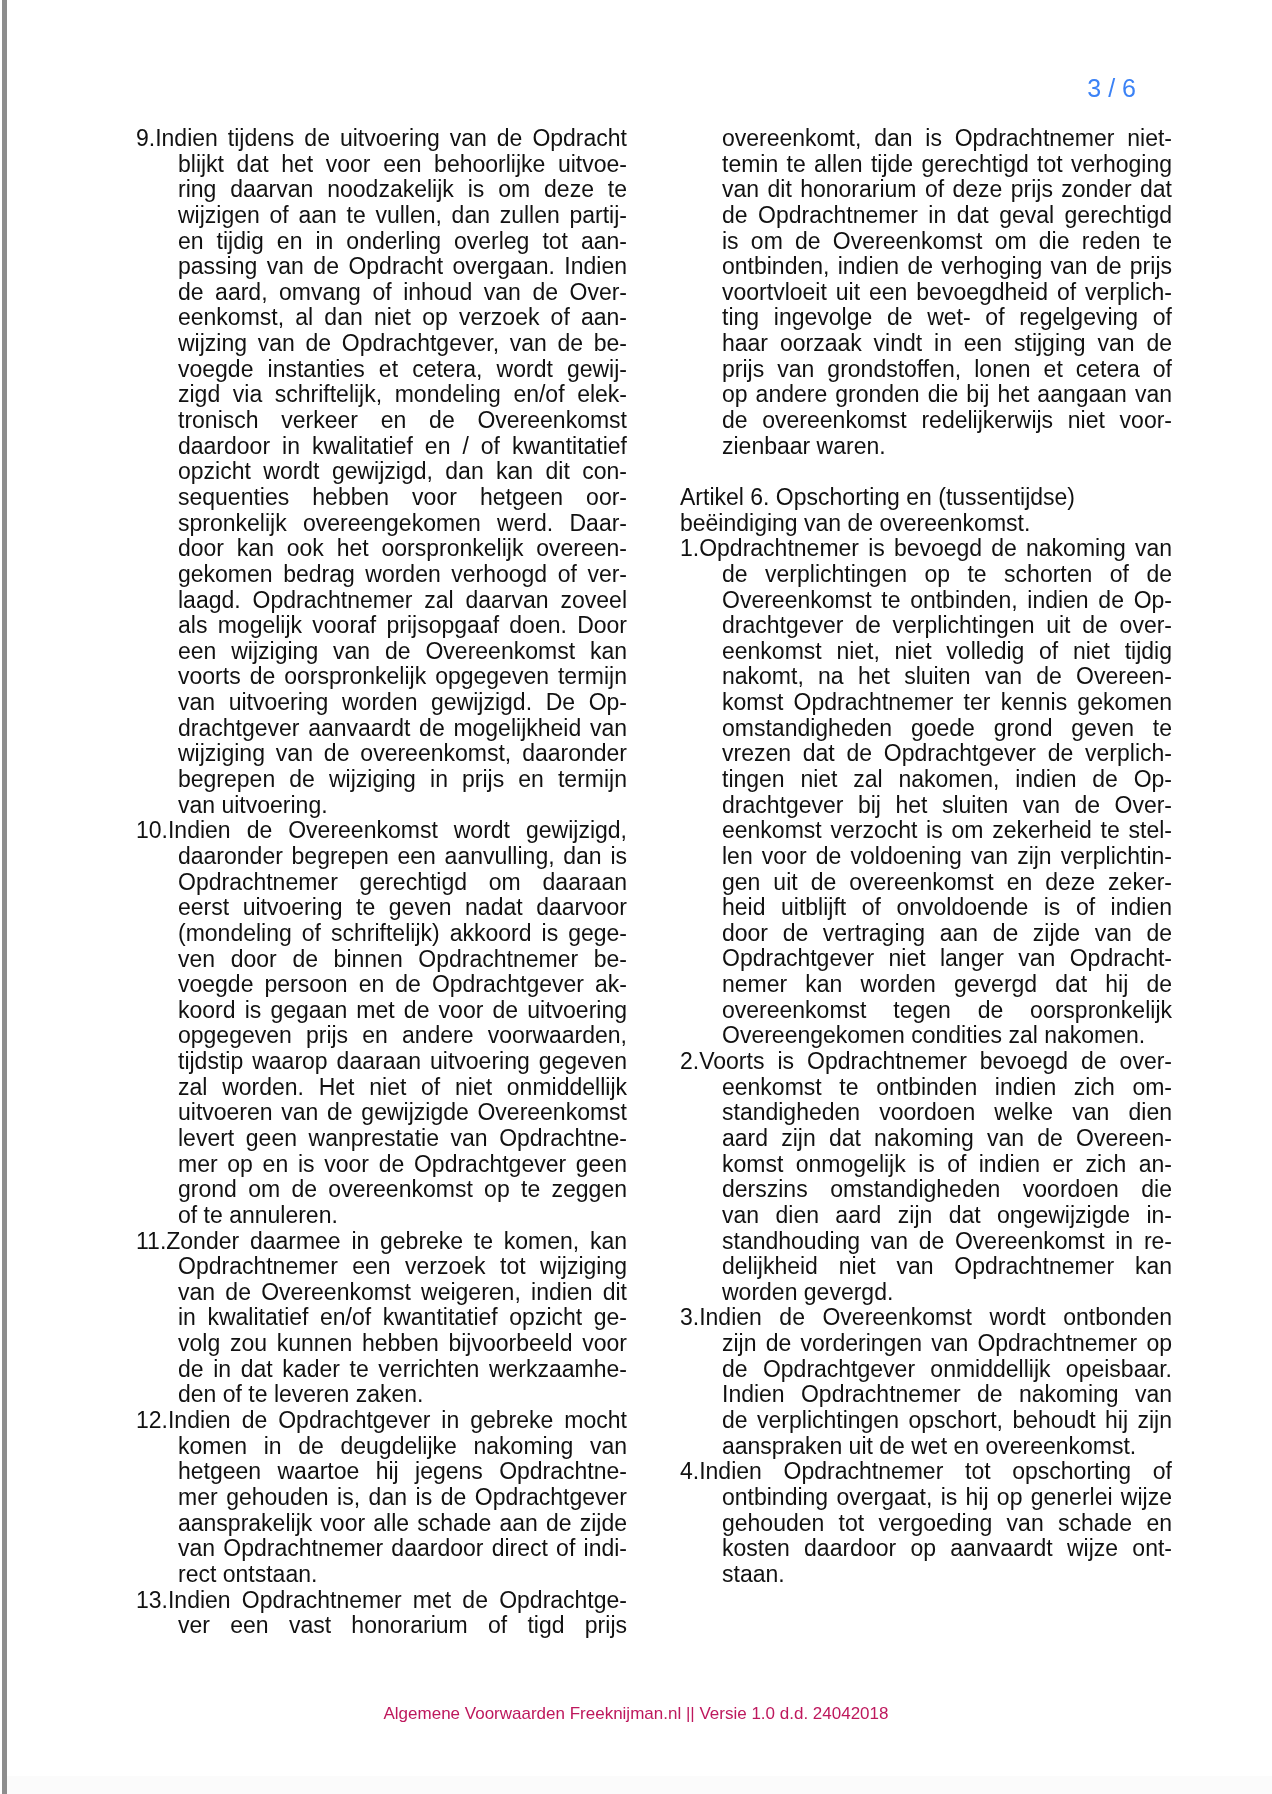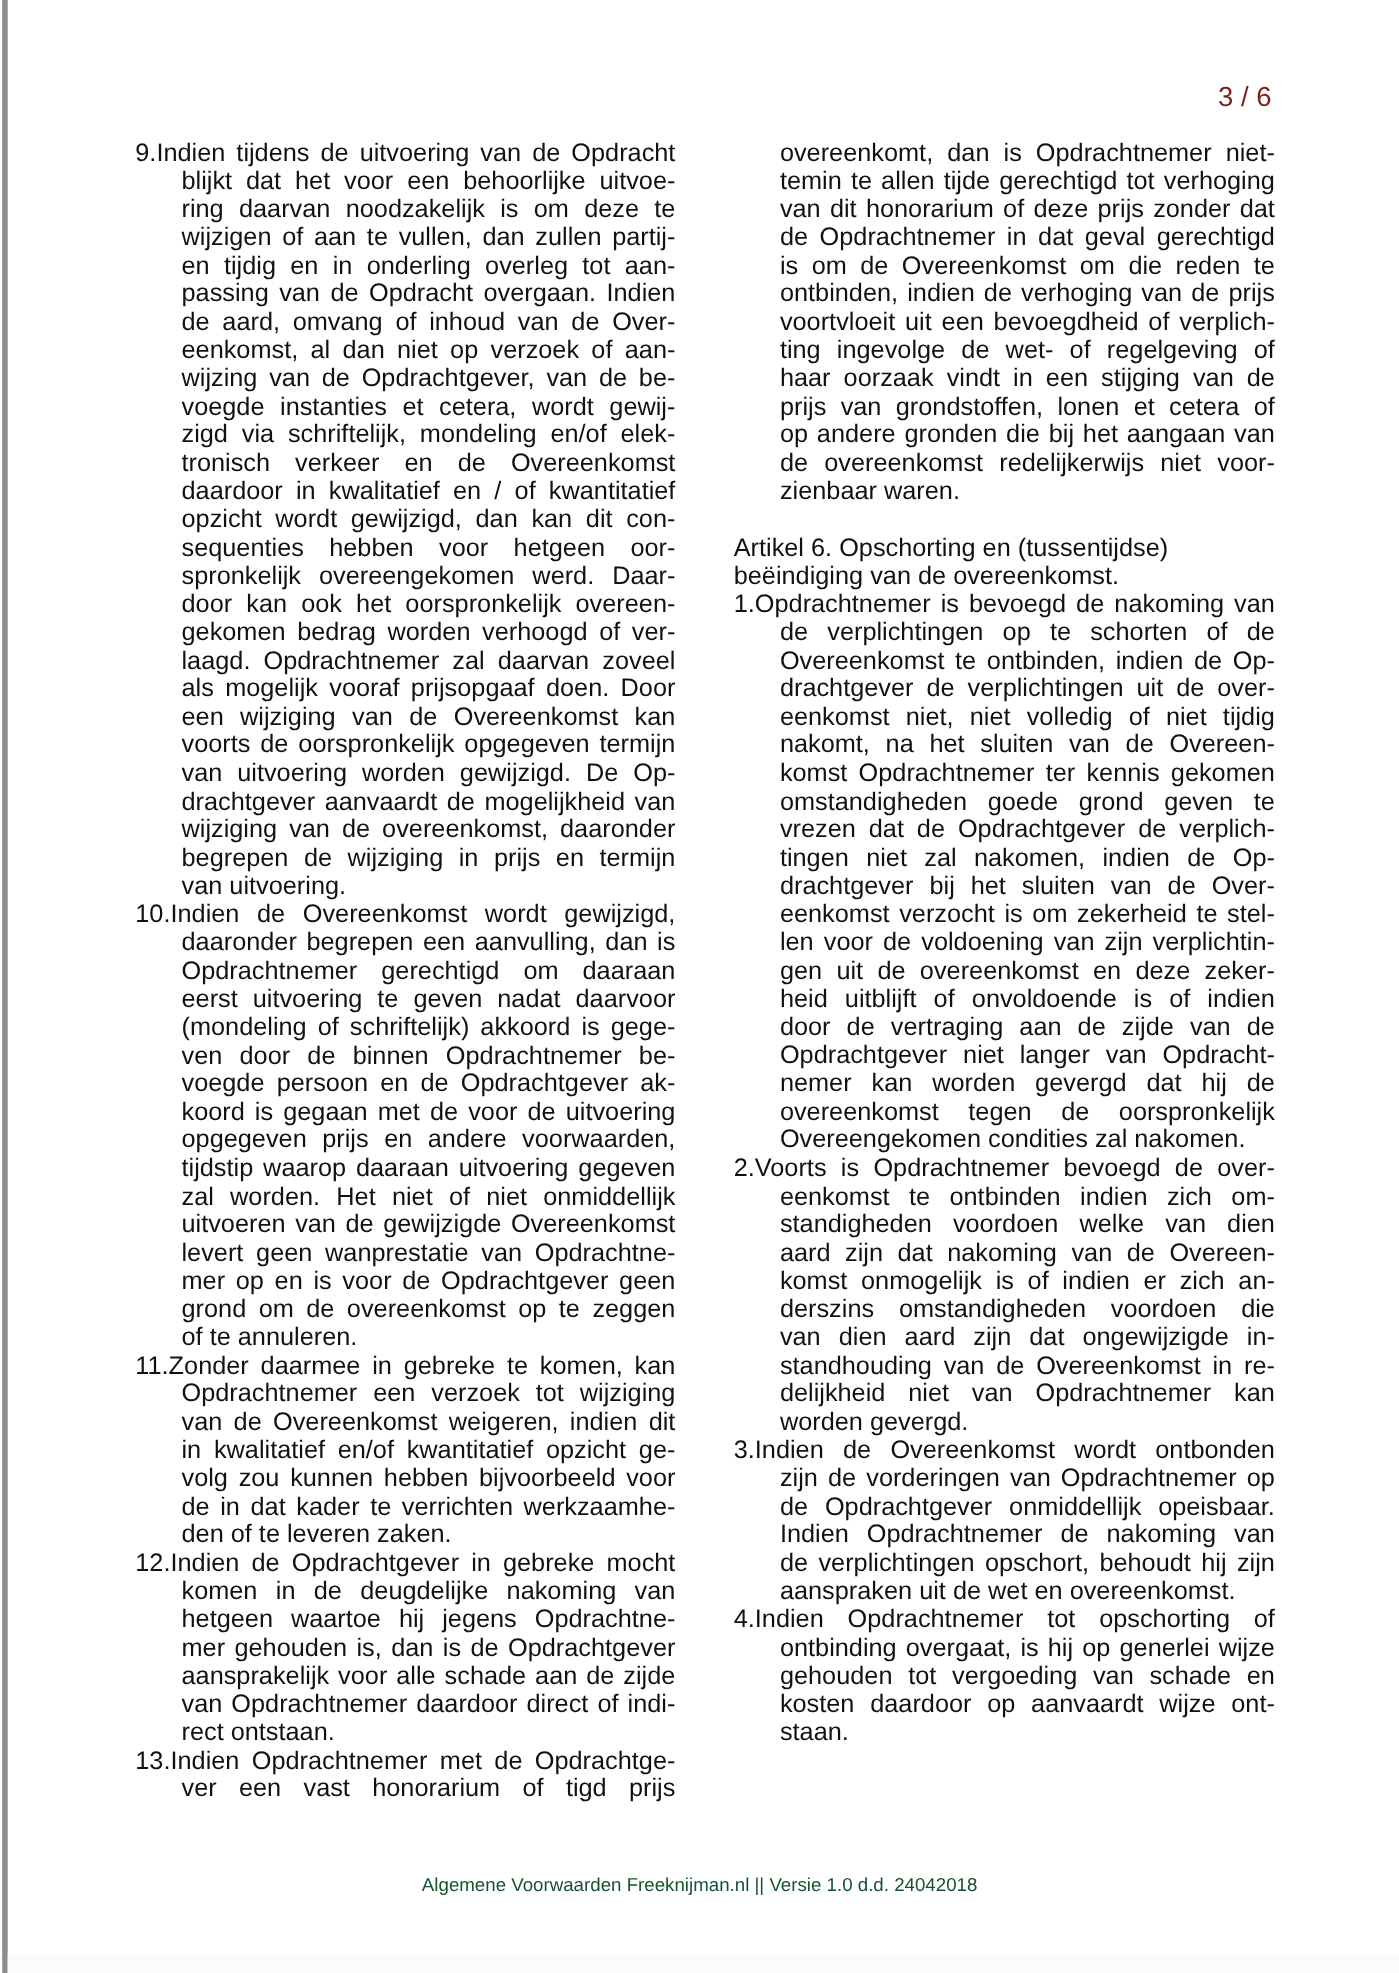--- a/index.html
+++ b/index.html
@@ -17,26 +17,26 @@
     position: absolute; left: 2px; top: 0;
     width: 5px; height: 1794px;
     background: #8d8d8d;
   }
   .scan-bottom {
     position: absolute; left: 7px; bottom: 0;
     width: 1265px; height: 18px;
     background: #fbfbfb;
   }
   .page-number {
-    position: absolute; top: 74px; right: 116px;
+    position: absolute; top: 74px; right: 136px;
     font-size: 25px; line-height: 29px;
-    color: #7f1d1d;
+    color: #3b82f6;
   }
   .columns {
-    position: absolute; left: 123px; top: 126px;
+    position: absolute; left: 136px; top: 126px;
     width: 1036px;
     display: flex;
     font-size: 23px;
     line-height: 25.64px;
   }
   .col { min-width: 0; }
   .col-left  { width: 491px; }
   .col-gap   { width: 53px; }
   .col-right { width: 492px; }
 
@@ -53,21 +53,21 @@
   .heading { font-weight: normal; }
   .heading .line { text-align: left; text-align-last: left; }
 
   .spacer { height: 25.64px; }
 
   .footer {
     position: absolute; left: 0; top: 1703px;
     width: 100%;
     text-align: center;
     font-size: 17px; line-height: 21px;
-    color: #14532d;
+    color: #be185d;
   }
 </style>
 </head>
 <body style="background: rgb(255, 255, 255); color: rgb(17, 17, 17);">
 
 <div class="page">
   <div class="scan-edge" style="background: rgb(141, 141, 141);"></div>
   <div class="scan-bottom"></div>
 
   <div class="page-number">3 / 6</div>

